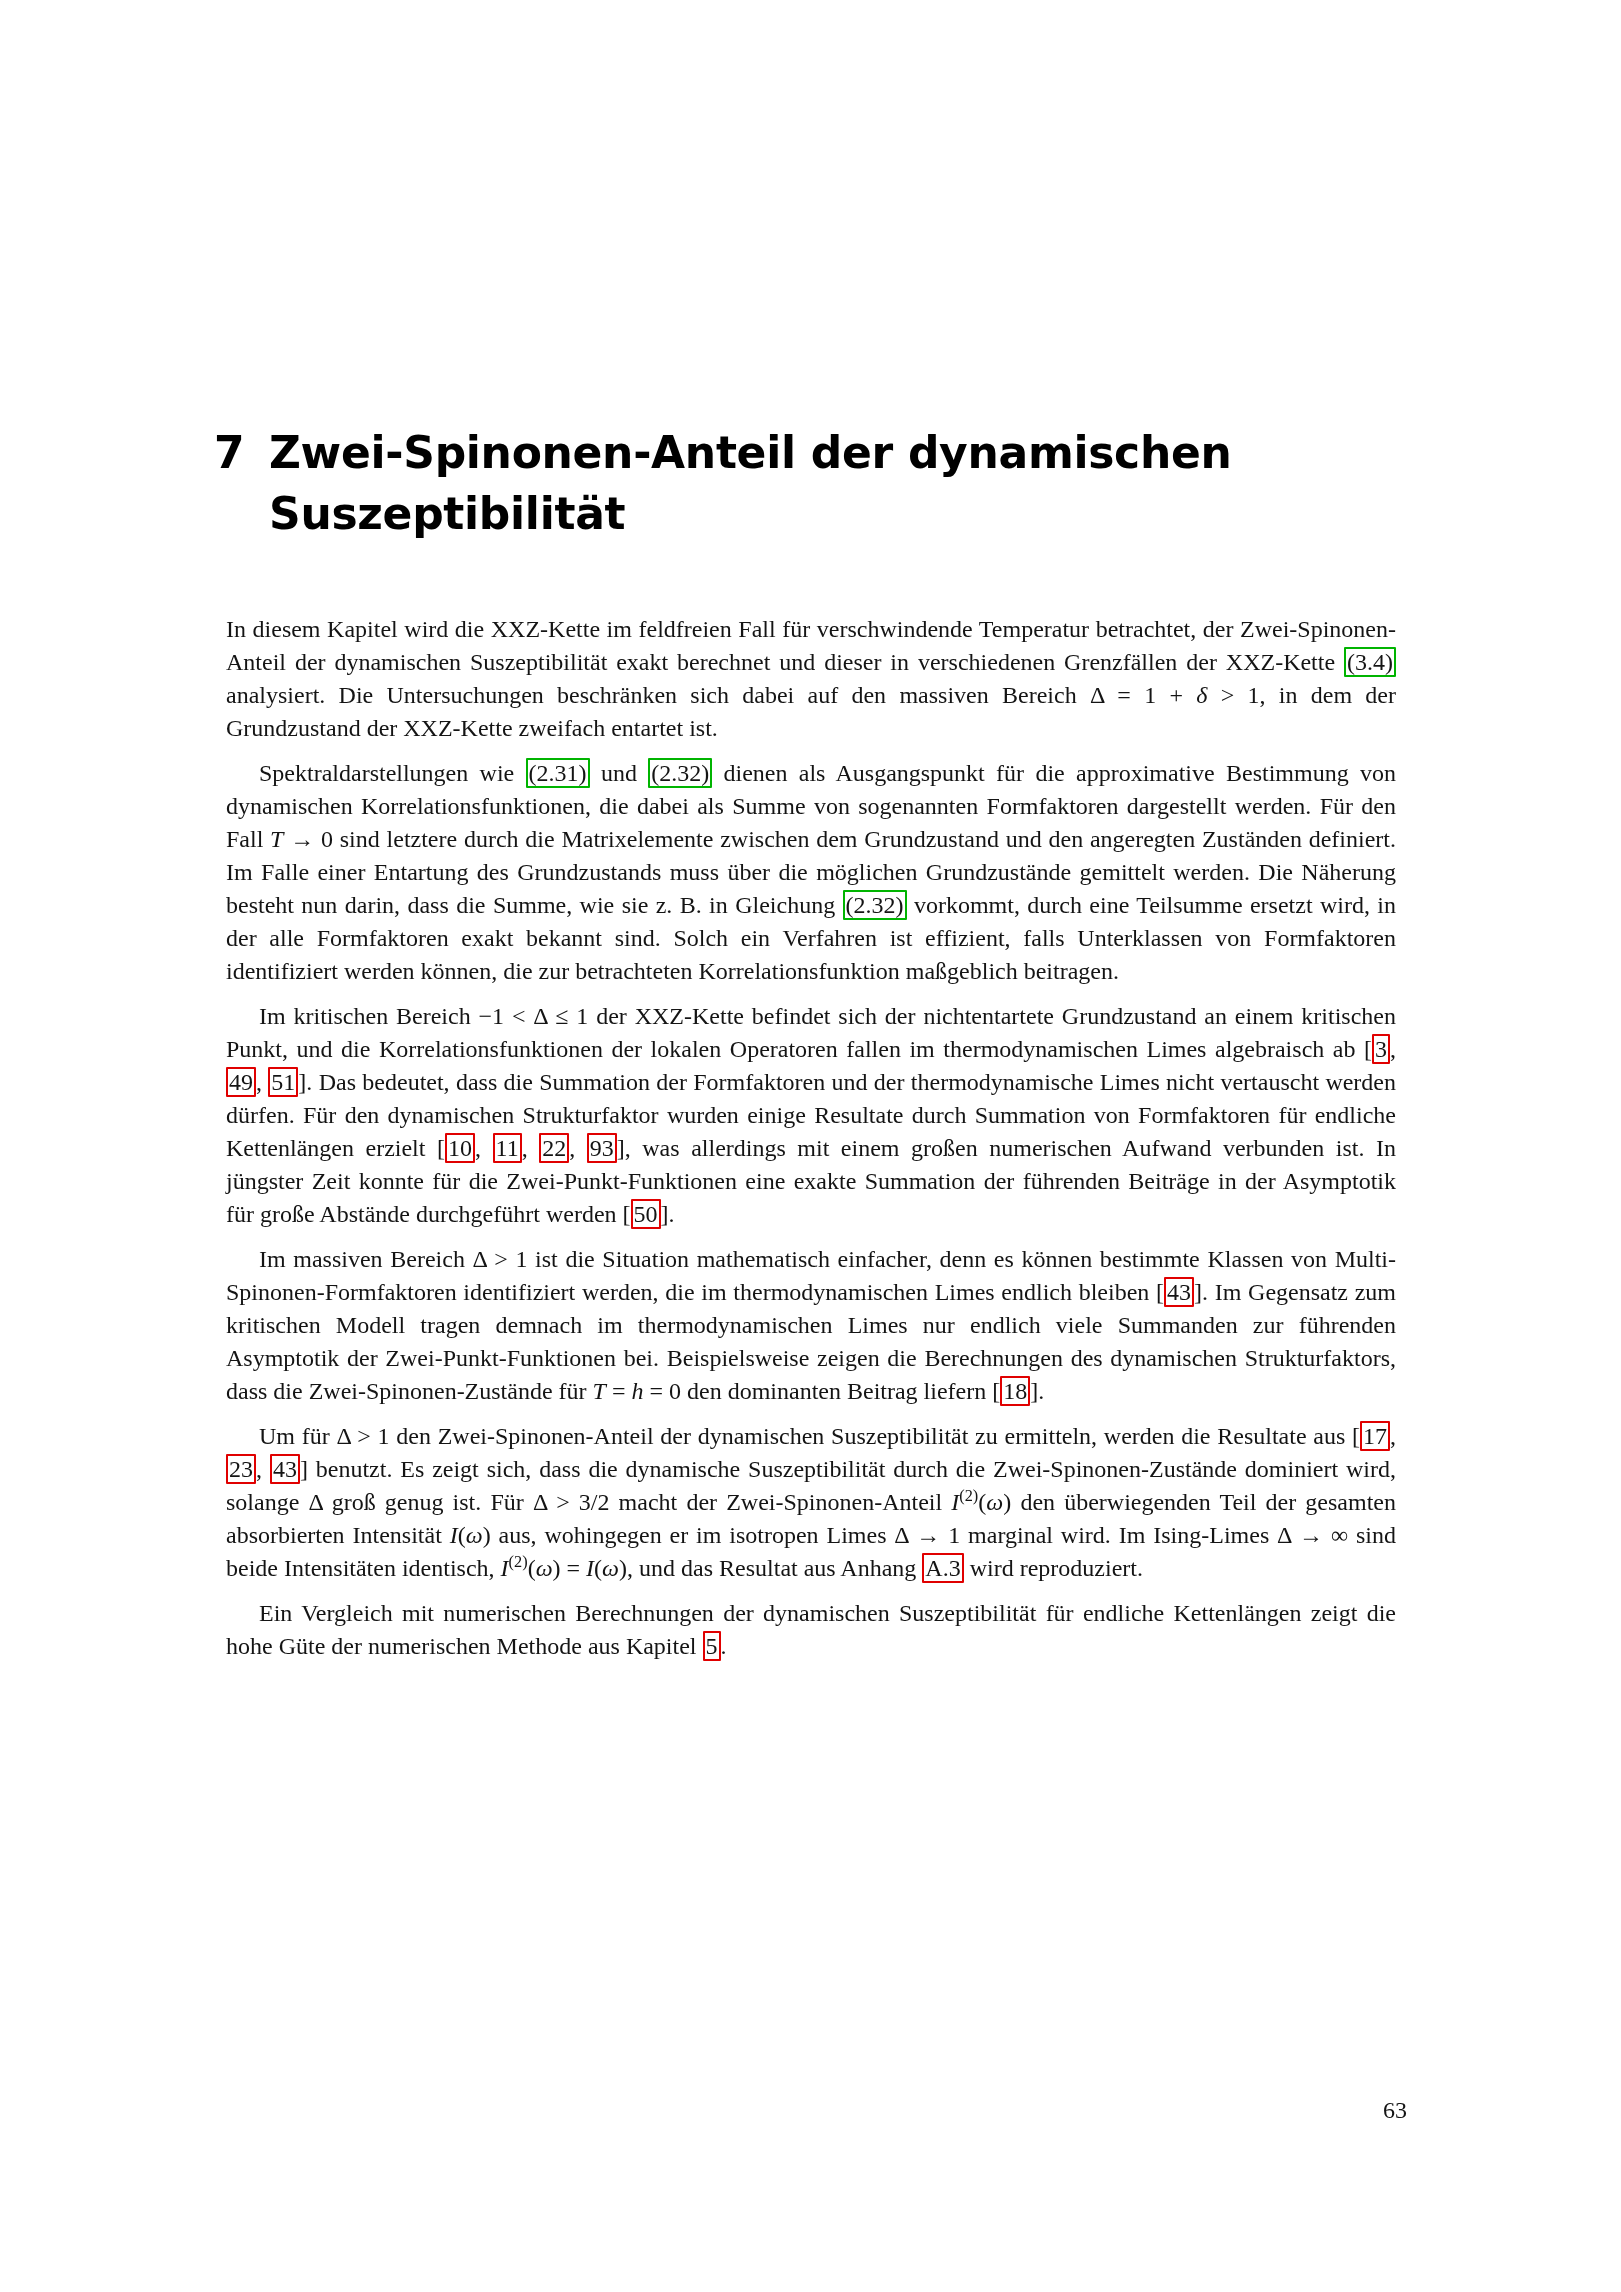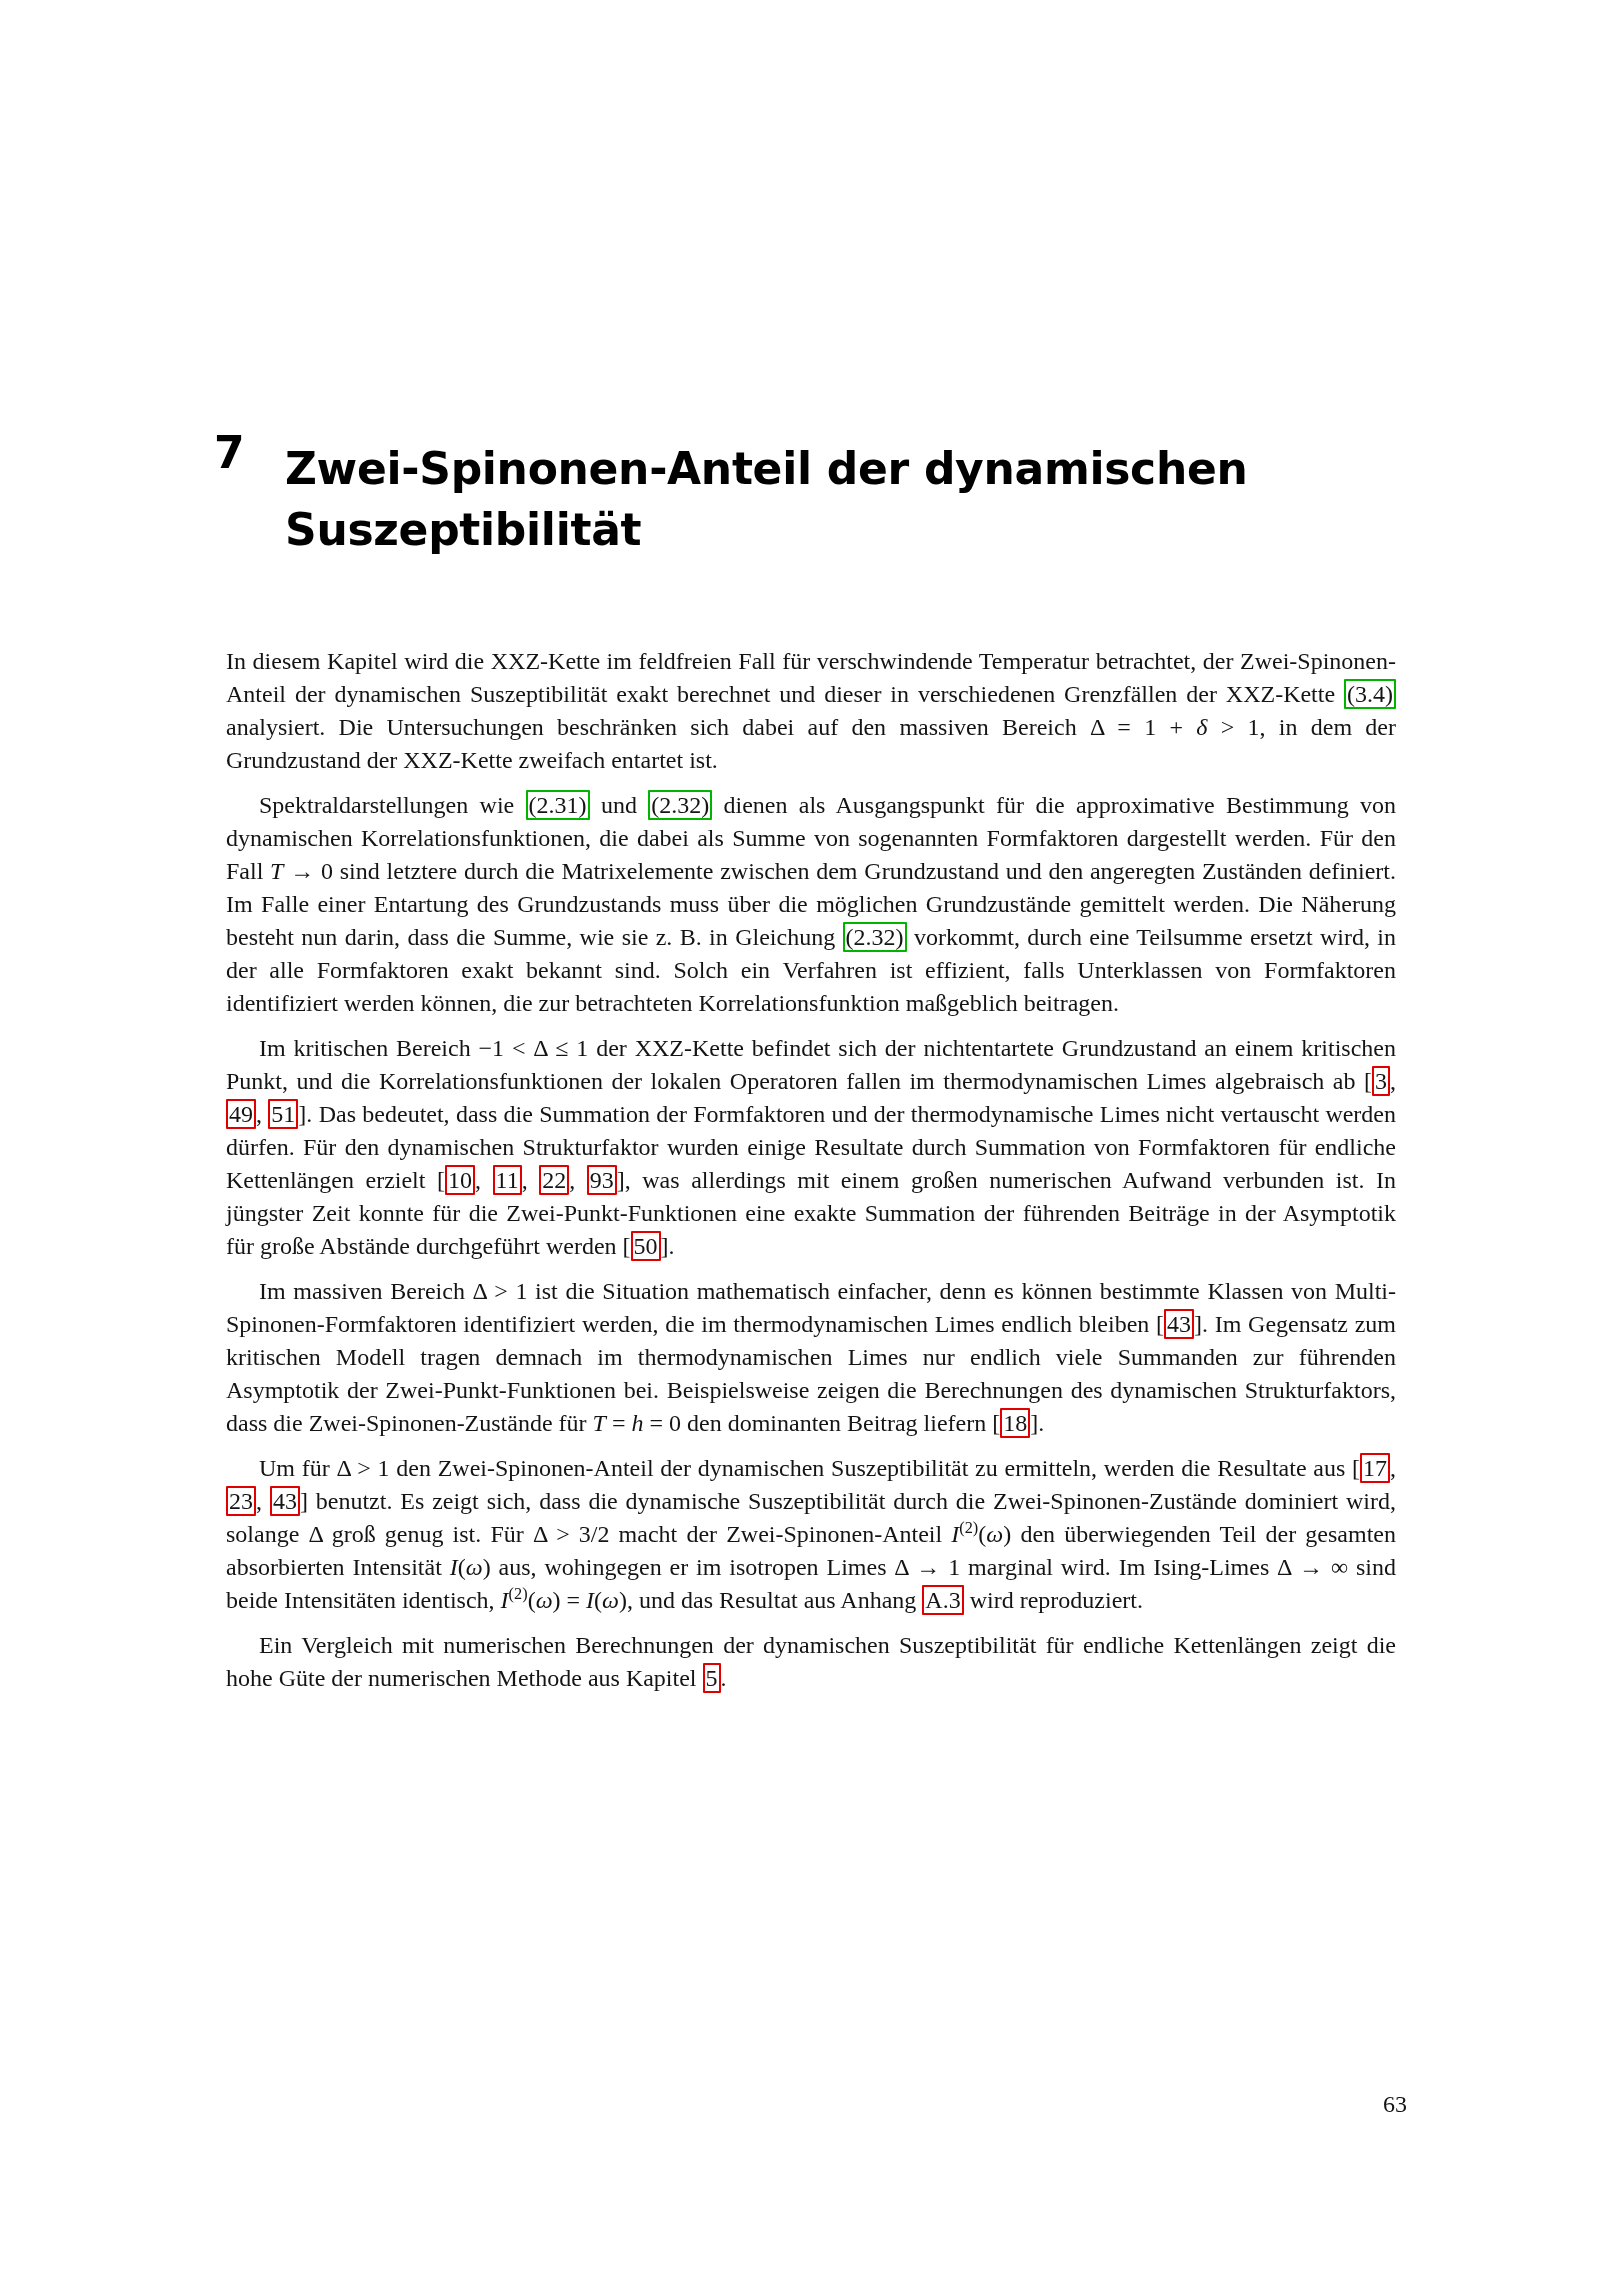--- a/index.html
+++ b/index.html
@@ -30,21 +30,21 @@
     line-height: 1.38;
     color: #000000;
     margin: 0 0 69px 0;
     letter-spacing: -0.3px;
   }
   .chapter-number {
     flex: none;
     width: 55px;
   }
   .chapter-title {
-    margin: 16px;
+    margin: 0;
     font: inherit;
     letter-spacing: inherit;
   }
   .body-text {
     font-size: 24px;
     line-height: 33px;
     text-align: justify;
     hyphens: auto;
     -webkit-hyphens: auto;
   }
@@ -65,21 +65,21 @@
     border: 2px solid #000;
     border-radius: 1px;
     padding: 0 1px;
     cursor: pointer;
   }
   a.ref.eq   { border-color: var(--eqref-border, #00b400); }
   a.ref.cite { border-color: var(--cite-border, #e00000); }
   .page-number {
     position: absolute;
     right: 214px;
-    bottom: 175px;
+    bottom: 169px;
     font-size: 24px;
     color: #141414;
   }
 </style>
 </head>
 <body>
 
 <div class="sheet">
   <div class="content">
 

